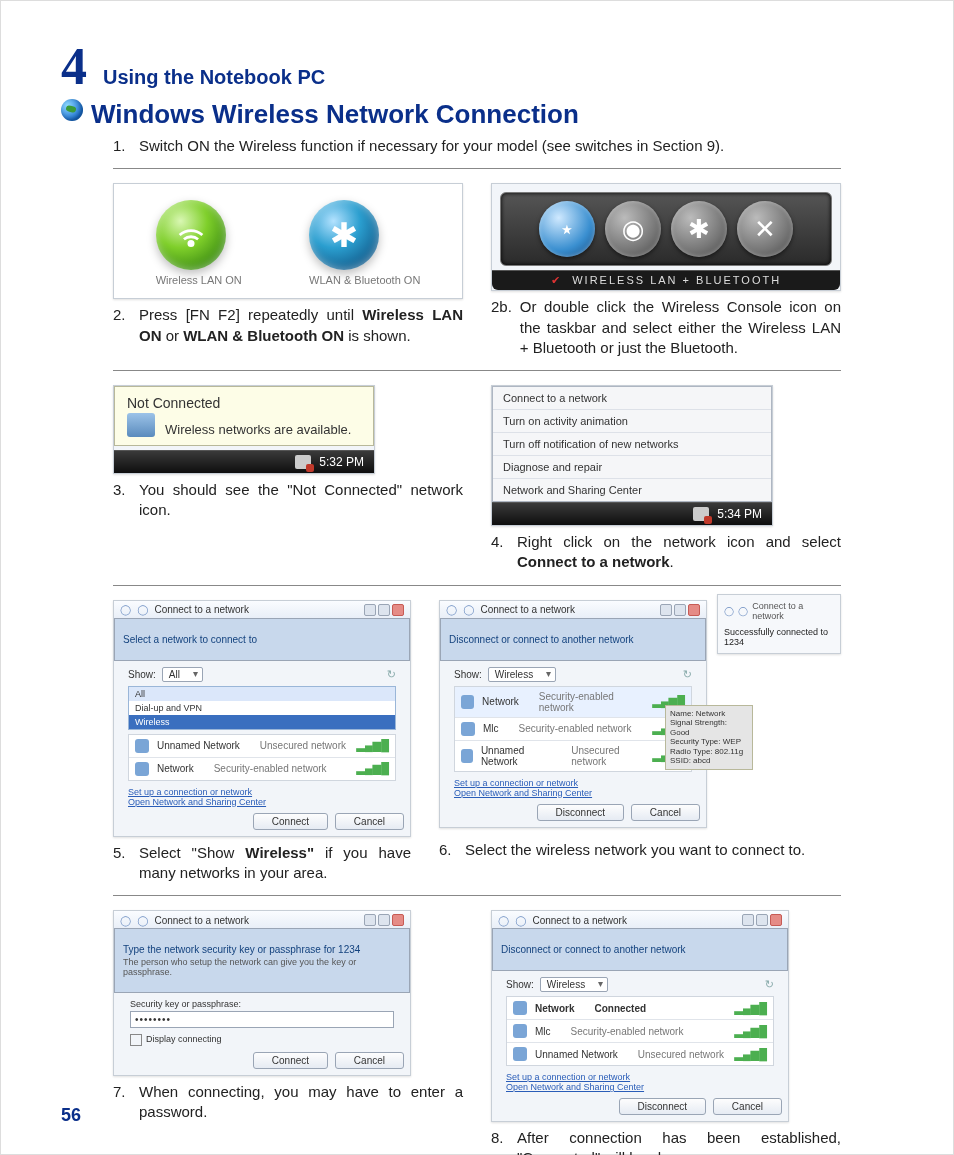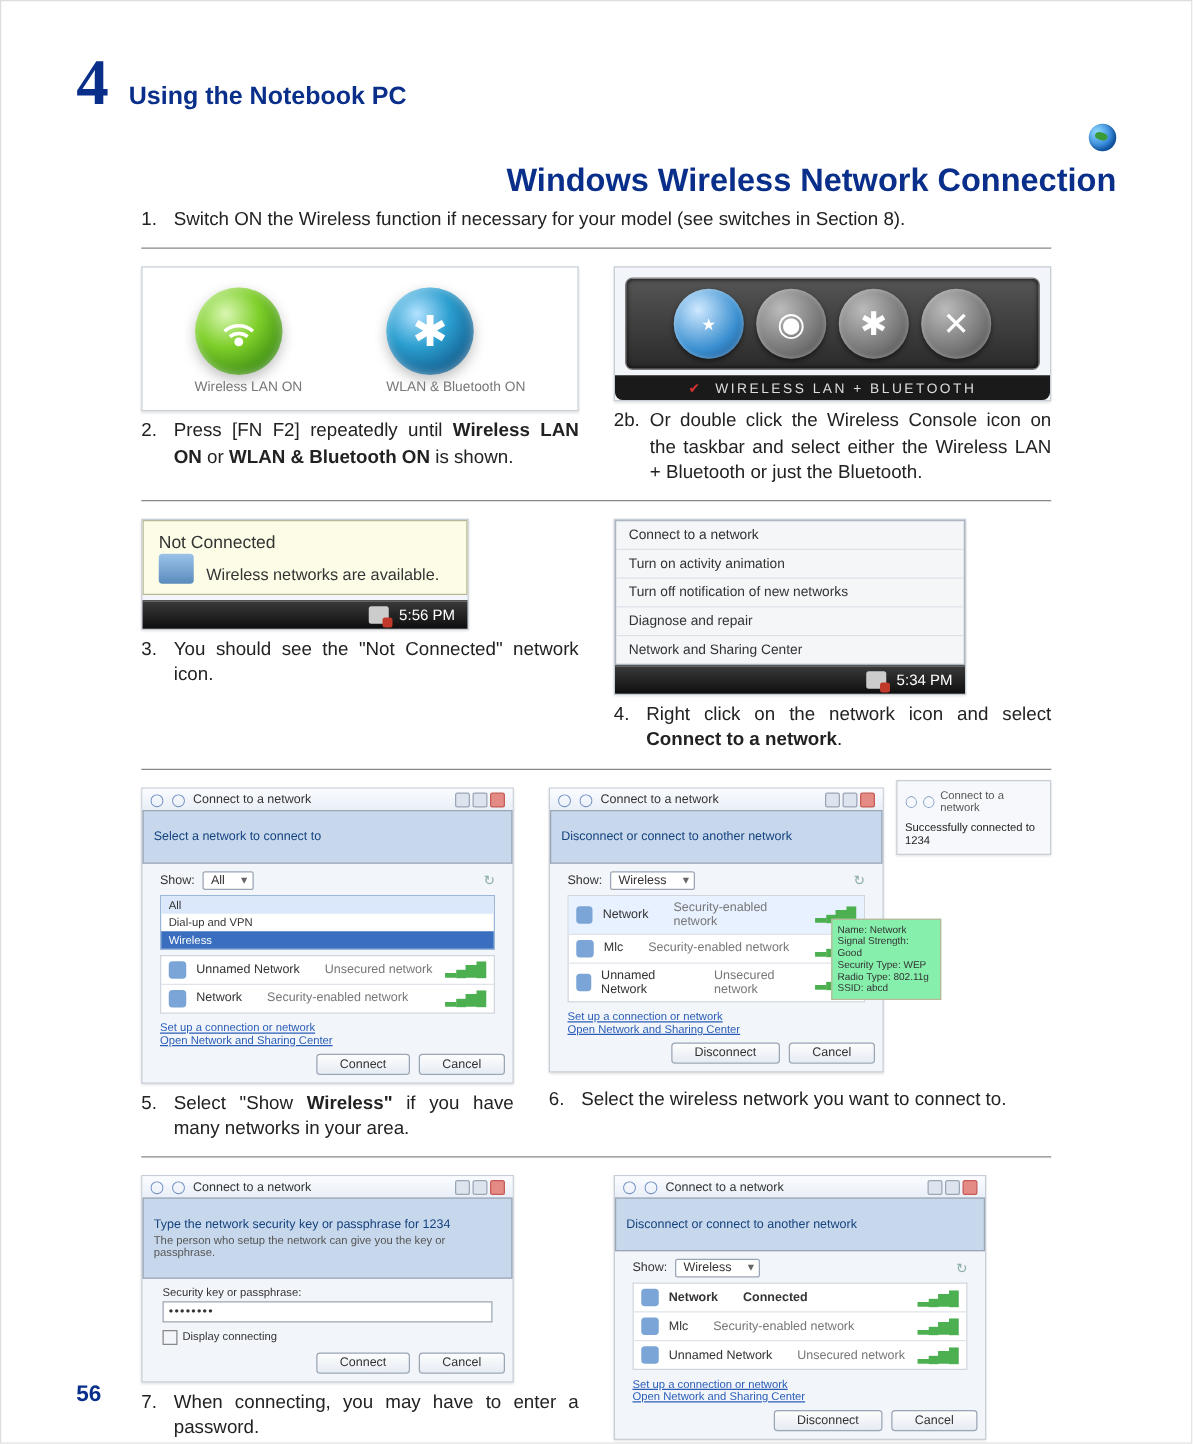--- a/index.html
+++ b/index.html
@@ -27,24 +27,23 @@
   .chapter-num {
     font-size: 52px;
     font-family: Georgia, 'Times New Roman', serif;
     line-height: 1;
   }
   .chapter-title {
     font-size: 20px;
   }
   .section-row {
     display: flex;
-    align-items: flex-end;
+    align-items: flex-start;
     gap: 8px;
     margin: 2px 0 4px 0;
-    flex-direction: column;
   }
   .section-title {
     color: #0a2f8a;
     font-size: 26px;
     font-weight: bold;
   }
   .sub-title {
     color: #0a2f8a;
     font-size: 19px;
     font-weight: bold;
@@ -215,21 +214,21 @@
     <span class="chapter-title">Using the Notebook PC</span>
   </div>
 
   <div class="section-row">
     <span class="globe-icon"></span>
     <span class="section-title">Windows Wireless Network Connection</span>
   </div>
 
   <div class="full-step">
     <span class="step-num">1.</span>
-    <span class="step-text">Switch ON the Wireless function if necessary for your model (see switches in Section 8).</span>
+    <span class="step-text">Switch ON the Wireless function if necessary for your model (see switches in Section 9).</span>
   </div>
   <hr class="sep">
 
   <div class="cols">
     <div class="col">
       <div class="fig" style="background:#fff">
         <div class="icons-row">
           <div style="text-align:center">
             <div class="icon-glow">
               <svg width="34" height="34" viewBox="0 0 24 24" fill="none" stroke="#fff" stroke-width="2">
@@ -277,21 +276,21 @@
         <div class="tooltip-box">
           <div class="tooltip-title">Not Connected</div>
           <div style="display:flex;gap:10px;align-items:flex-end">
             <span style="width:28px;height:24px;background:linear-gradient(#9cc3e8,#5a8bbd);border-radius:3px;display:inline-block"></span>
             <span>Wireless networks are available.</span>
           </div>
         </div>
         <div class="taskbar" style="margin:0">
           <span style="flex:1"></span>
           <span class="icon-net"></span>
-          <span>5:56 PM</span>
+          <span>5:32 PM</span>
         </div>
       </div>
       <div class="step">
         <span class="step-num">3.</span>
         <span class="step-text j">You should see the "Not Connected" network icon.</span>
       </div>
     </div>
     <div class="col">
       <div class="fig" style="padding:0;width:280px">
         <div class="menu-box">
@@ -395,21 +394,21 @@
                 <span class="net-ic"></span>
                 <span>Network</span>
                 <span style="margin-left:12px;color:#777">Security-enabled network</span>
                 <span class="sig">▂▄▆█</span>
               </div>
             <div class="net-row">
                 <span class="net-ic"></span>
                 <span>Mlc</span>
                 <span style="margin-left:12px;color:#777">Security-enabled network</span>
                 <span class="sig">▂▄▆█</span>
-              <div style="position:absolute;right:-62px;top:18px;background:#86efac;border:1px solid #b8b89a;font-size:8px;padding:3px 4px;line-height:1.2;width:78px">
+              <div style="position:absolute;right:-62px;top:18px;background:#e5e5e5;border:1px solid #b8b89a;font-size:8px;padding:3px 4px;line-height:1.2;width:78px">
                 <div>Name: Network</div>
                 <div>Signal Strength: Good</div>
                 <div>Security Type: WEP</div>
                 <div>Radio Type: 802.11g</div>
                 <div>SSID: abcd</div>
               </div>
             </div>
             <div class="net-row">
                 <span class="net-ic"></span>
                 <span>Unnamed Network</span>

